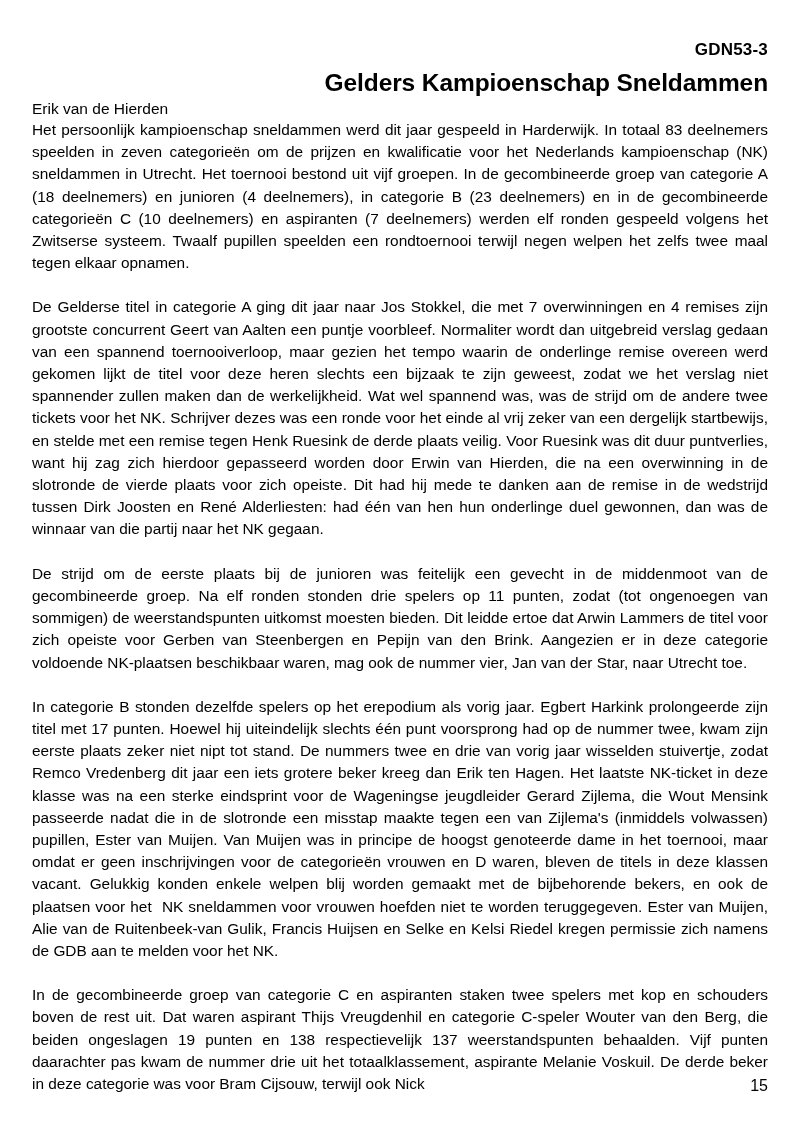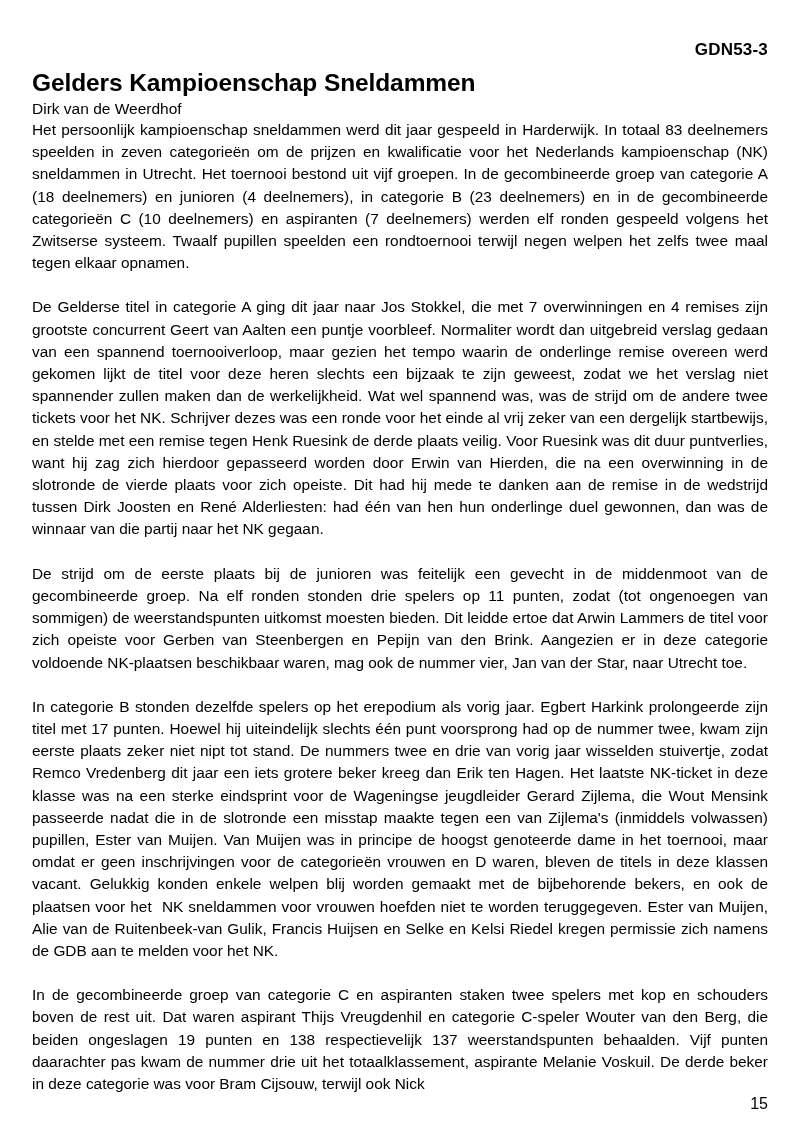--- a/index.html
+++ b/index.html
@@ -45,20 +45,21 @@
   .title-block {
     margin-top: 11px;
   }
 
   .article-title {
     font-size: 24.5px;
     font-weight: bold;
     line-height: 1.12;
     letter-spacing: -0.1px;
     margin: 0;
+    text-align: right;
   }
 
   .article-author {
     font-size: 15.5px;
     font-weight: normal;
     line-height: 1.2;
     margin: 4px 0 0 0;
   }
 
   
@@ -77,42 +78,42 @@
 
   .article-body p:last-child {
     margin-bottom: 0;
   }
 
   
   .doc-footer {
     position: absolute;
     left: 32px;
     right: 32px;
-    bottom: 22px;
+    bottom: 40px;
     display: flex;
     justify-content: flex-end;
   }
 
   .page-number {
     font-size: 16px;
     line-height: 1;
   }
 </style>
 </head>
 <body>
 
 <div class="page">
 
   <div class="doc-header">
     <span class="doc-header-code">GDN53-3</span>
   </div>
 
   <div class="title-block">
     <h1 class="article-title">Gelders Kampioenschap Sneldammen</h1>
-    <div class="article-author">Dirk van de Weerdhof</div>
+    <div class="article-author">Erik van de Hierden</div>
   </div>
 
   <div class="article-body">
     <p>Het persoonlijk kampioenschap sneldammen werd dit jaar gespeeld in Harderwijk. In totaal 83 deelnemers speelden in zeven categorieën om de prijzen en kwalificatie voor het Nederlands kampioenschap (NK) sneldammen in Utrecht. Het toernooi bestond uit vijf groepen. In de gecombineerde groep van categorie A (18 deelnemers) en junioren (4 deelnemers), in categorie B (23 deelnemers) en in de gecombineerde categorieën C (10 deelnemers) en aspiranten (7 deelnemers) werden elf ronden gespeeld volgens het Zwitserse systeem. Twaalf pupillen speelden een rondtoernooi terwijl negen welpen het zelfs twee maal tegen elkaar opnamen.</p>
     <p>De Gelderse titel in categorie A ging dit jaar naar Jos Stokkel, die met 7 overwinningen en 4 remises zijn grootste concurrent Geert van Aalten een puntje voorbleef. Normaliter wordt dan uitgebreid verslag gedaan van een spannend toernooiverloop, maar gezien het tempo waarin de onderlinge remise overeen werd gekomen lijkt de titel voor deze heren slechts een bijzaak te zijn geweest, zodat we het verslag niet spannender zullen maken dan de werkelijkheid. Wat wel spannend was, was de strijd om de andere twee tickets voor het NK. Schrijver dezes was een ronde voor het einde al vrij zeker van een dergelijk startbewijs, en stelde met een remise tegen Henk Ruesink de derde plaats veilig. Voor Ruesink was dit duur puntverlies, want hij zag zich hierdoor gepasseerd worden door Erwin van Hierden, die na een overwinning in de slotronde de vierde plaats voor zich opeiste. Dit had hij mede te danken aan de remise in de wedstrijd tussen Dirk Joosten en René Alderliesten: had één van hen hun onderlinge duel gewonnen, dan was de winnaar van die partij naar het NK gegaan.</p>
     <p>De strijd om de eerste plaats bij de junioren was feitelijk een gevecht in de middenmoot van de gecombineerde groep. Na elf ronden stonden drie spelers op 11 punten, zodat (tot ongenoegen van sommigen) de weerstandspunten uitkomst moesten bieden. Dit leidde ertoe dat Arwin Lammers de titel voor zich opeiste voor Gerben van Steenbergen en Pepijn van den Brink. Aangezien er in deze categorie voldoende NK-plaatsen beschikbaar waren, mag ook de nummer vier, Jan van der Star, naar Utrecht toe.</p>
     <p>In categorie B stonden dezelfde spelers op het erepodium als vorig jaar. Egbert Harkink prolongeerde zijn titel met 17 punten. Hoewel hij uiteindelijk slechts één punt voorsprong had op de nummer twee, kwam zijn eerste plaats zeker niet nipt tot stand. De nummers twee en drie van vorig jaar wisselden stuivertje, zodat Remco Vredenberg dit jaar een iets grotere beker kreeg dan Erik ten Hagen. Het laatste NK-ticket in deze klasse was na een sterke eindsprint voor de Wageningse jeugdleider Gerard Zijlema, die Wout Mensink passeerde nadat die in de slotronde een misstap maakte tegen een van Zijlema's (inmiddels volwassen) pupillen, Ester van Muijen. Van Muijen was in principe de hoogst genoteerde dame in het toernooi, maar omdat er geen inschrijvingen voor de categorieën vrouwen en D waren, bleven de titels in deze klassen vacant. Gelukkig konden enkele welpen blij worden gemaakt met de bijbehorende bekers, en ook de plaatsen voor het  NK sneldammen voor vrouwen hoefden niet te worden teruggegeven. Ester van Muijen, Alie van de Ruitenbeek-van Gulik, Francis Huijsen en Selke en Kelsi Riedel kregen permissie zich namens de GDB aan te melden voor het NK.</p>
     <p>In de gecombineerde groep van categorie C en aspiranten staken twee spelers met kop en schouders boven de rest uit. Dat waren aspirant Thijs Vreugdenhil en categorie C-speler Wouter van den Berg, die beiden ongeslagen 19 punten en 138 respectievelijk 137 weerstandspunten behaalden. Vijf punten daarachter pas kwam de nummer drie uit het totaalklassement, aspirante Melanie Voskuil. De derde beker in deze categorie was voor Bram Cijsouw, terwijl ook Nick</p>
   </div>
 

